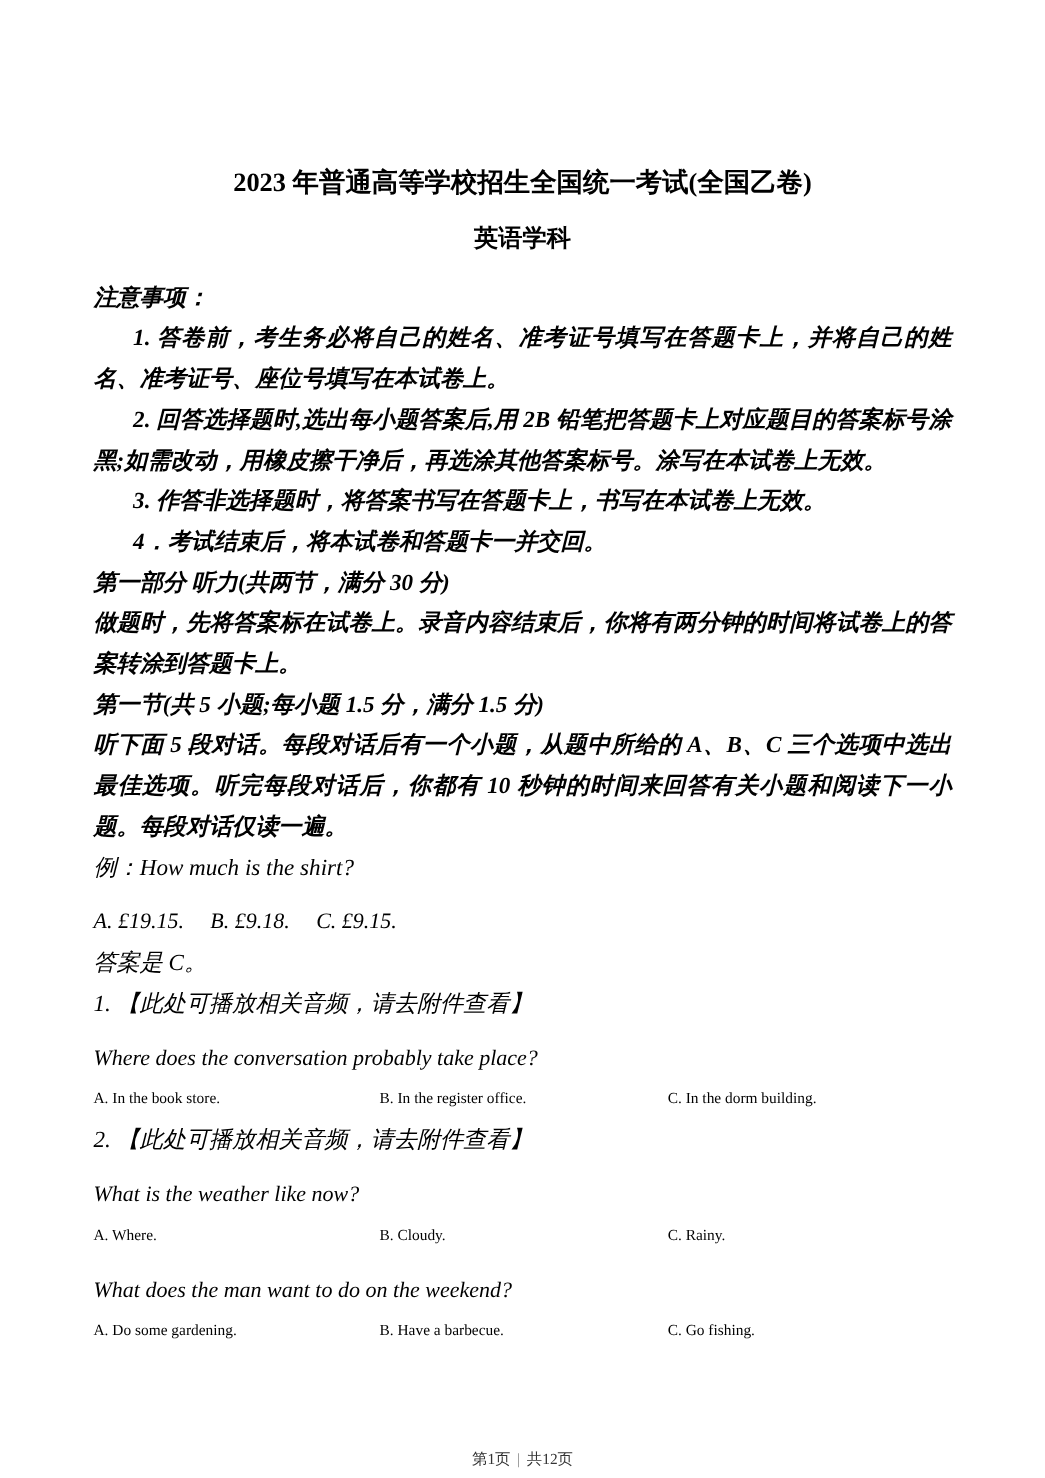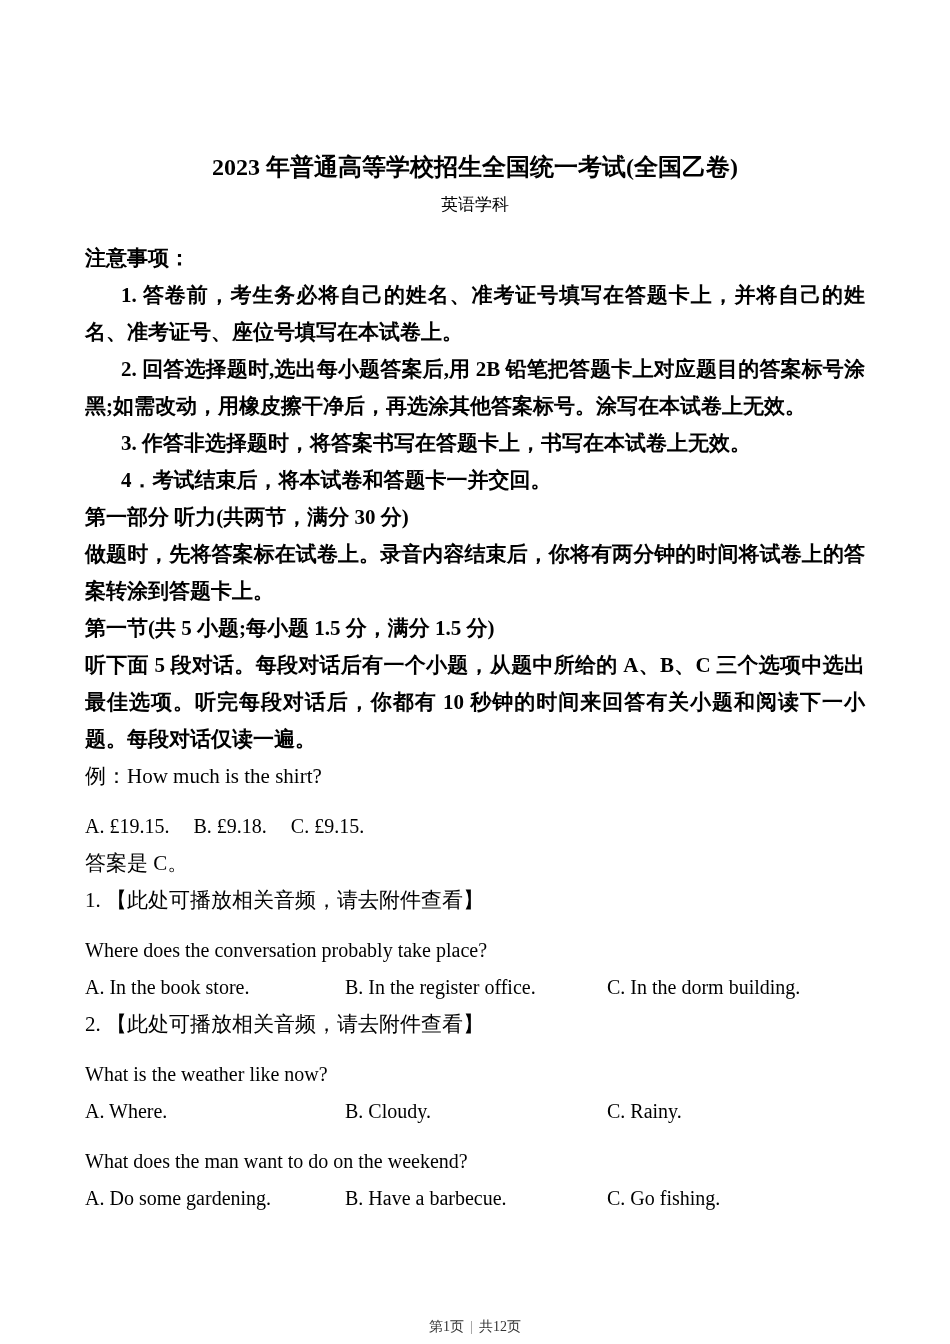--- a/index.html
+++ b/index.html
@@ -20,52 +20,53 @@
     padding: 150px 85px 0 85px;
   }
   .title {
     text-align: center;
     font-size: 24px;
     font-weight: bold;
     line-height: 34px;
   }
   .subtitle {
     text-align: center;
-    font-size: 17px;
-    font-weight: normal;
+    font-size: 22px;
+    font-weight: bold;
     line-height: 34px;
-    margin-top: 4px;
+    margin-top: 16px;
   }
   p {
     margin: 0;
     padding: 0;
   }
   .line {
     font-size: 21px;
     line-height: 37px;
+    font-style: italic;
   }
   .first-block {
     margin-top: 18px;
   }
   .b {
     font-weight: bold;
   }
   .indent {
     text-indent: 36px;
   }
   .jp {
     text-align: justify;
   }
   .en {
     font-size: 20px;
     margin-top: 13px;
   }
   .opt-row {
     display: flex;
-    font-size: 20px;
+    font-size: 14px;
     line-height: 37px;
     align-items: center;
   }
   .opt-a { width: 260px; }
   .opt-b { width: 262px; }
   .opt-c { flex: 1; }
   .ex-opt { display: inline-block; margin-right: 24px; }
   .footer {
     position: absolute;
     left: 0;

